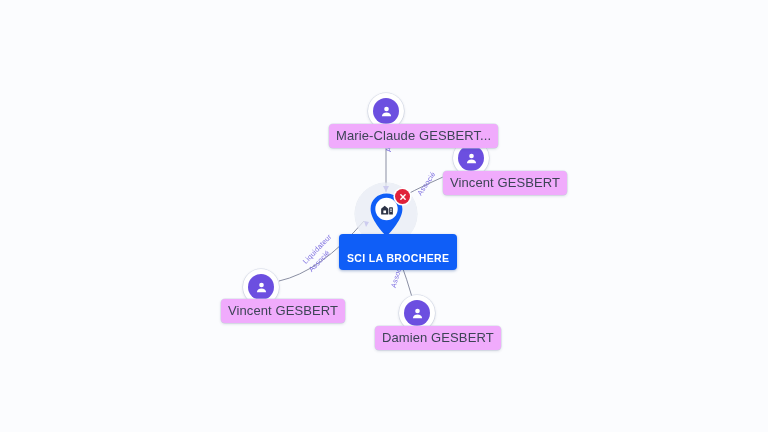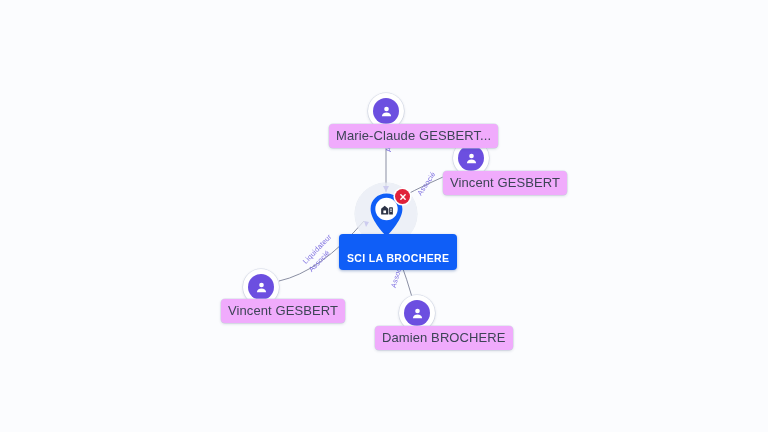--- a/index.html
+++ b/index.html
@@ -200,21 +200,21 @@
   <div class="node-label" style="left:221px; top:299px;">Vincent GESBERT</div>
 
   <div class="person-node" style="left:399px; top:295px;">
     <div class="person-avatar">
       <svg width="15" height="15" viewBox="0 0 24 24" fill="#ffffff">
         <circle cx="12" cy="8" r="3.7"></circle>
         <path d="M4.6 19.6c0-4.1 3.3-6.2 7.4-6.2s7.4 2.1 7.4 6.2z"></path>
       </svg>
     </div>
   </div>
-  <div class="node-label" style="left:375px; top:326px;">Damien BROCHERE</div>
+  <div class="node-label" style="left:375px; top:326px;">Damien GESBERT</div>
 
   <div id="company-node" style="left:369px; top:192px;">
     <div class="pin-halo"></div>
 
     <div class="pin-shape">
       <svg width="35" height="46" viewBox="0 0 35 46" xmlns="http://www.w3.org/2000/svg">
         <path d="M17.5 1.6 C8.4 1.6 1.6 8.3 1.6 17 C1.6 27.2 13.2 39.9 16.4 43.2
                  C16.9 43.8 18.1 43.8 18.6 43.2 C21.8 39.9 33.4 27.2 33.4 17
                  C33.4 8.3 26.6 1.6 17.5 1.6 Z" fill="#0f5ef7"></path>
         <circle cx="17.5" cy="17" r="11.2" fill="#ffffff"></circle>

